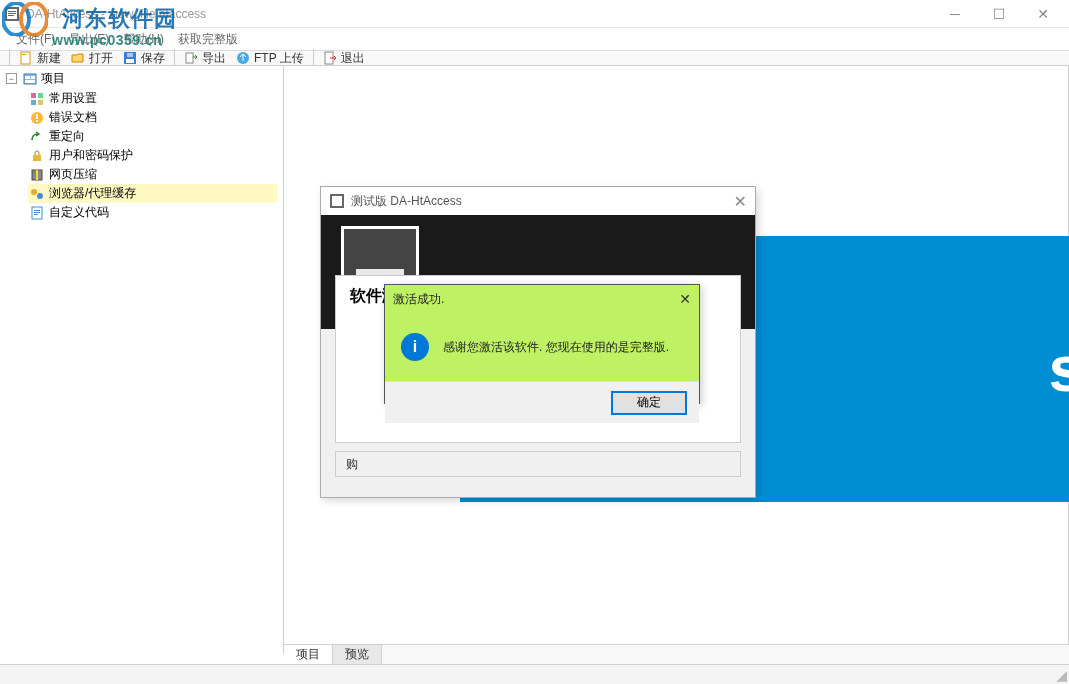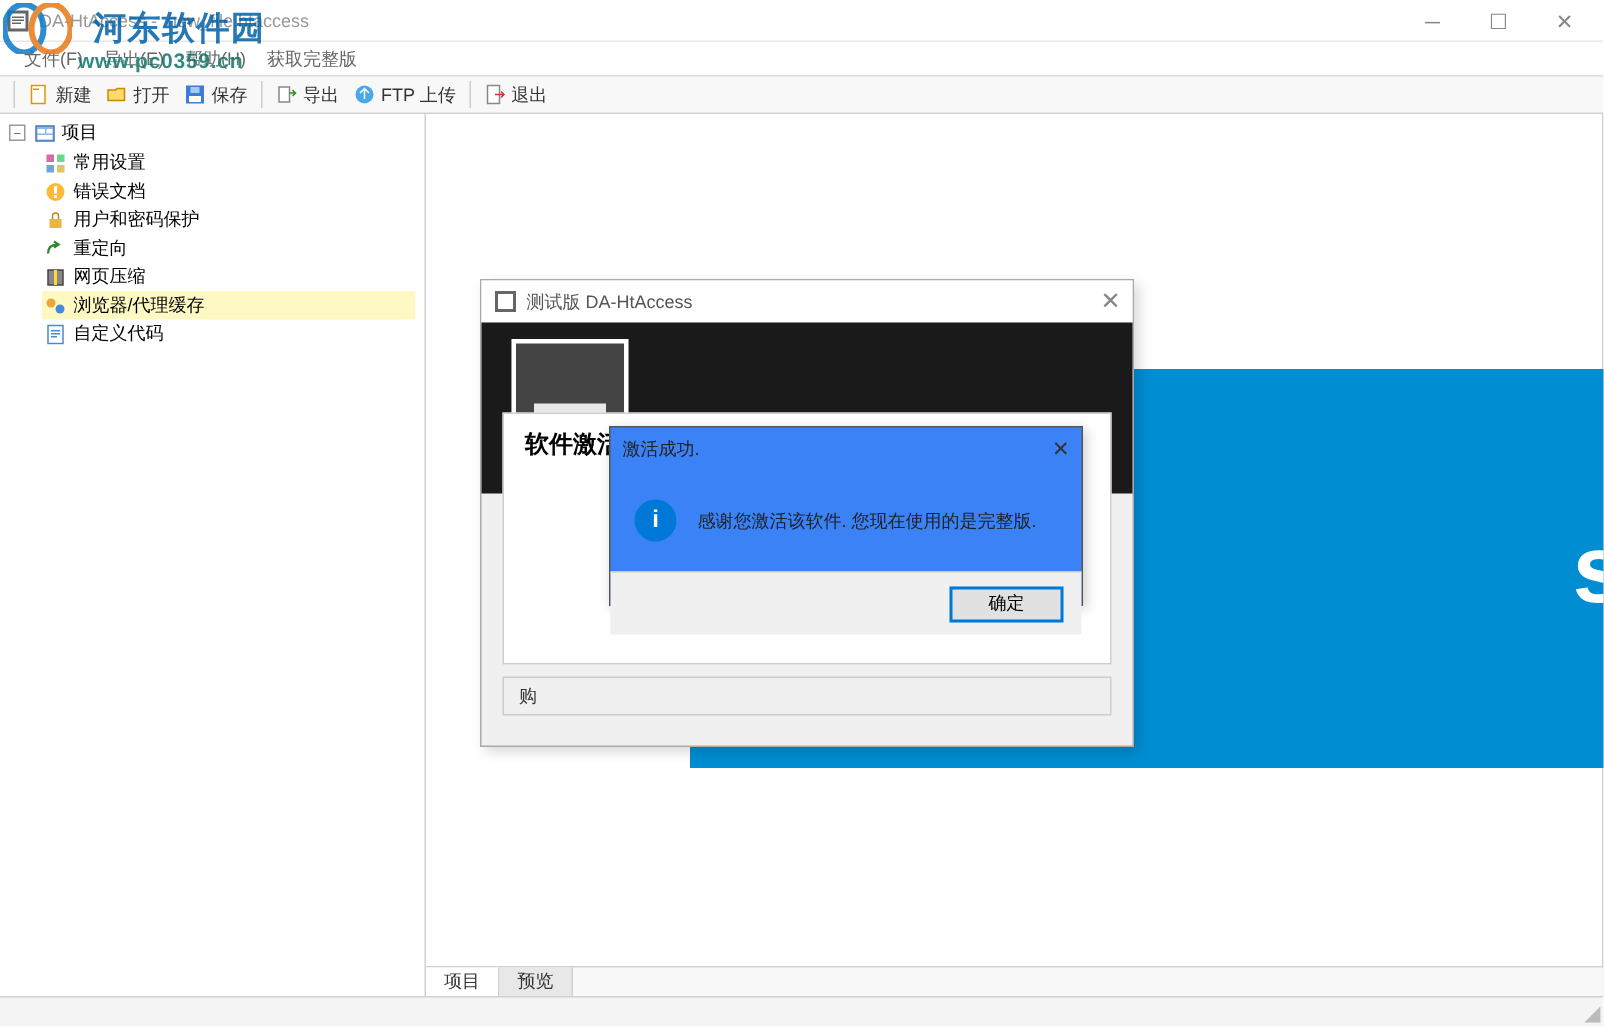--- a/index.html
+++ b/index.html
@@ -10,21 +10,21 @@
     .titlebar .app-icon { width: 16px; height: 16px; margin-right: 6px; display: flex; align-items: center; justify-content: center; }
     .titlebar .title { color: #999; font-size: 12px; }
     .titlebar .win-controls { margin-left: auto; display: flex; }
     .titlebar .win-btn { width: 44px; height: 28px; display: flex; align-items: center; justify-content: center; color: #888; font-size: 14px; }
 
     
     .menubar { height: 22px; background: #fff; display: flex; align-items: center; padding: 0 16px; gap: 14px; color: #666; font-size: 12px; }
     .menubar span { cursor: default; }
 
     
-    .toolbar { height: 26px; border-top: 1px solid #ddd; border-bottom: 1px solid #d0d0d0; background: #f8f8f8; display: flex; align-items: center; padding: 0 6px; gap: 2px; text-align: center; }
+    .toolbar { height: 16px; border-top: 1px solid #ddd; border-bottom: 1px solid #d0d0d0; background: #f8f8f8; display: flex; align-items: center; padding: 0 6px; gap: 2px; text-align: center; }
     .tb-sep { width: 1px; height: 18px; background: #ccc; margin: 0 3px; }
     .tb-btn { display: flex; align-items: center; gap: 4px; padding: 2px 4px; color: #333; font-size: 12px; }
     .tb-btn .ico { width: 14px; height: 14px; }
 
     
     .body { display: flex; height: calc(684px - 28px - 22px - 26px - 20px); }
     .sidebar { width: 284px; border-right: 1px solid #d0d0d0; background: #fff; padding: 4px 6px; overflow: auto; }
     .tree-root { display: flex; align-items: center; gap: 4px; font-size: 12px; color: #000; }
     .tree-root .toggle { width: 11px; height: 11px; border: 1px solid #999; display: flex; align-items: center; justify-content: center; font-size: 9px; color: #666; margin-right: 2px; }
     .tree-items { margin-left: 22px; margin-top: 2px; }
@@ -53,21 +53,21 @@
     .modal-trial .m-body { padding: 0 14px 14px 14px; }
     .trial-head { height: 114px; background: #1a1a1a; margin: 0 -14px; display: flex; align-items: center; padding: 0 20px; gap: 22px; }
     .trial-head .floppy { width: 78px; height: 92px; background: #444; border: 3px solid #fff; position: relative; }
     .trial-head .floppy::after { content: ''; position: absolute; left: 12px; bottom: 6px; right: 12px; height: 40px; background: #e8e8e8; }
     .trial-head .htxt { color: #fff; font-size: 20px; font-weight: bold; }
     .trial-panel { background: #fff; border: 1px solid #ccc; margin-top: -54px; padding: 10px 14px 40px 14px; position: relative; height: 168px; }
     .trial-panel .sub-title { font-size: 16px; font-weight: bold; color: #000; margin-bottom: 2px; }
     .trial-buttons { margin-top: 8px; height: 26px; background: #f0f0f0; border: 1px solid #ccc; display: flex; align-items: center; padding: 0 10px; font-size: 12px; color: #333; }
 
     
-    .msgbox { position: absolute; left: 406px; top: 284px; width: 316px; height: 120px; background: #3b82f6; border: 1px solid #555; box-shadow: 2px 2px 8px rgba(0,0,0,0.2); z-index: 10; }
+    .msgbox { position: absolute; left: 384px; top: 284px; width: 316px; height: 120px; background: #bef264; border: 1px solid #555; box-shadow: 2px 2px 8px rgba(0,0,0,0.2); z-index: 10; }
     .msgbox .mb-title { height: 28px; display: flex; align-items: center; padding: 0 8px; font-size: 12px; color: #222; }
     .msgbox .mb-title .mb-close { margin-left: auto; font-size: 14px; color: #333; }
     .msgbox .mb-body { padding: 20px 16px; display: flex; align-items: center; gap: 14px; font-size: 12px; color: #222; }
     .msgbox .info-icon { width: 28px; height: 28px; border-radius: 50%; background: #0078d7; color: #fff; display: flex; align-items: center; justify-content: center; font-size: 16px; font-weight: bold; flex-shrink: 0; }
     .msgbox .mb-foot { height: 42px; background: #f0f0f0; border-top: 1px solid #ddd; display: flex; align-items: center; justify-content: flex-end; padding: 0 12px; }
     .msgbox .ok-btn { width: 76px; height: 24px; background: #e1e1e1; border: 2px solid #0078d7; font-size: 12px; display: flex; align-items: center; justify-content: center; }
 
     
     .watermark { position: absolute; left: 2px; top: 2px; z-index: 50; pointer-events: none; opacity: 0.85; }
     .wm-top { display: flex; align-items: center; gap: 2px; }
@@ -176,30 +176,30 @@
       <div class="tree-item">
         <span class="ti-icon"><svg viewBox="0 0 14 14">
               <circle cx="7" cy="7" r="6" fill="#ffb838"></circle>
               <rect x="6" y="3" width="2" height="5" fill="#fff"></rect>
               <rect x="6" y="9" width="2" height="2" fill="#fff"></rect>
             </svg></span>
         <span>错误文档</span>
       </div>
       <div class="tree-item">
         <span class="ti-icon"><svg viewBox="0 0 14 14">
+              <path d="M2 10 Q2 4 8 4 M6 2 l3 2 l-3 2" stroke="#2a8a2a" fill="none" stroke-width="1.5"></path>
+            </svg></span>
+        <span>重定向</span>
+      </div>
+      <div class="tree-item">
+        <span class="ti-icon"><svg viewBox="0 0 14 14">
               <rect x="3" y="6" width="8" height="6" fill="#e8b838"></rect>
               <path d="M5 6 V4 a2 2 0 0 1 4 0 V6" stroke="#b88818" fill="none"></path>
             </svg></span>
         <span>用户和密码保护</span>
-      </div>
-      <div class="tree-item">
-        <span class="ti-icon"><svg viewBox="0 0 14 14">
-              <path d="M2 10 Q2 4 8 4 M6 2 l3 2 l-3 2" stroke="#2a8a2a" fill="none" stroke-width="1.5"></path>
-            </svg></span>
-        <span>重定向</span>
       </div>
       <div class="tree-item">
         <span class="ti-icon"><svg viewBox="0 0 14 14">
               <rect x="2" y="2" width="10" height="10" fill="#888" stroke="#444"></rect>
               <rect x="6" y="2" width="2" height="10" fill="#ffd838"></rect>
             </svg></span>
         <span>网页压缩</span>
       </div>
       <div class="tree-item selected">
         <span class="ti-icon"><svg viewBox="0 0 14 14">

